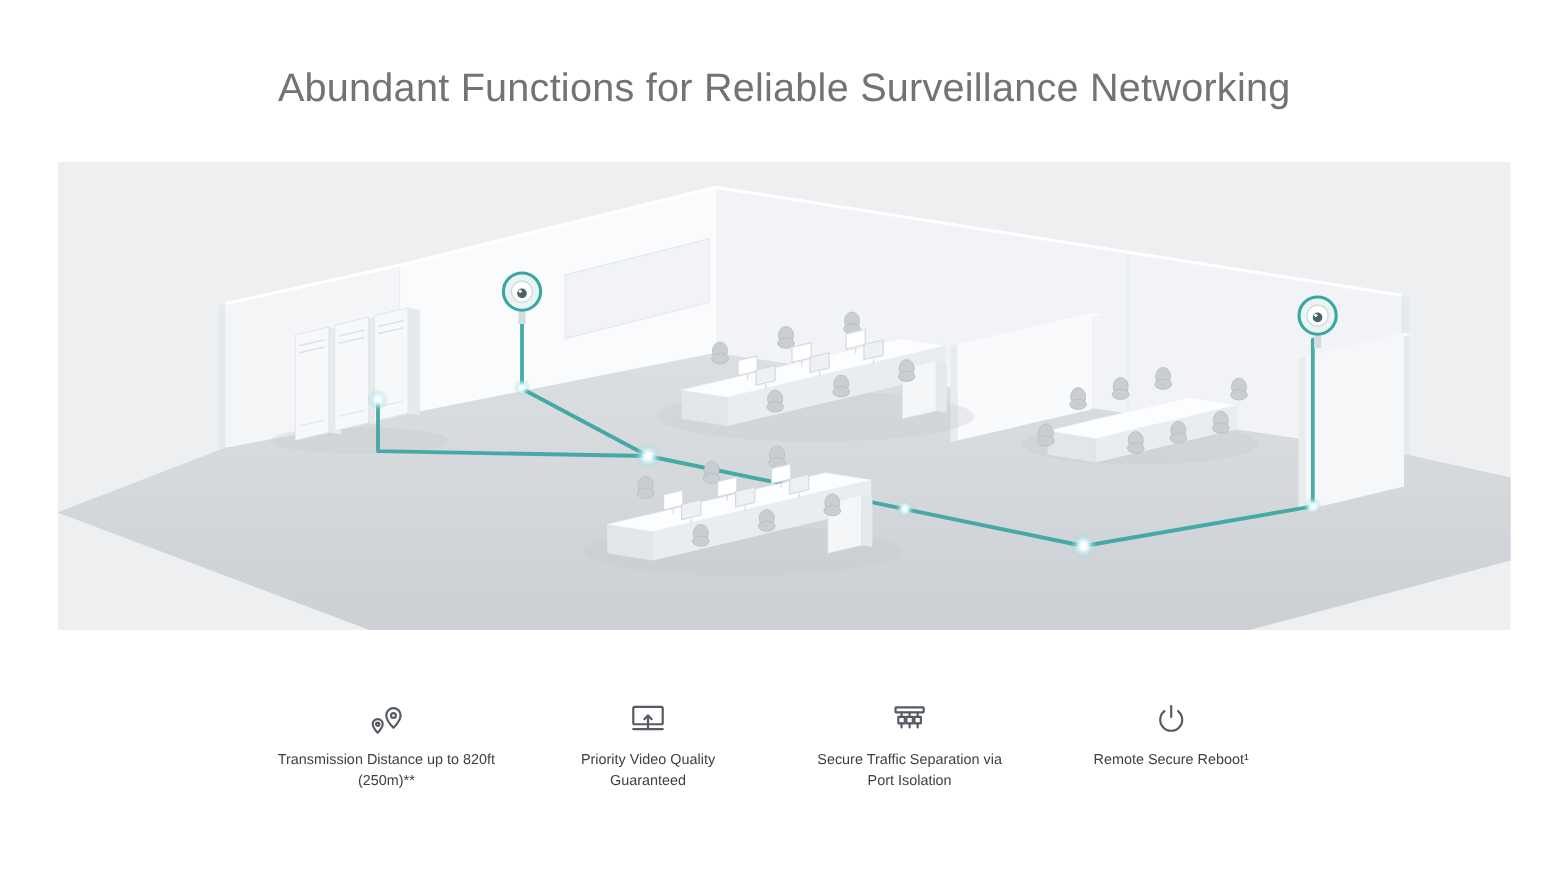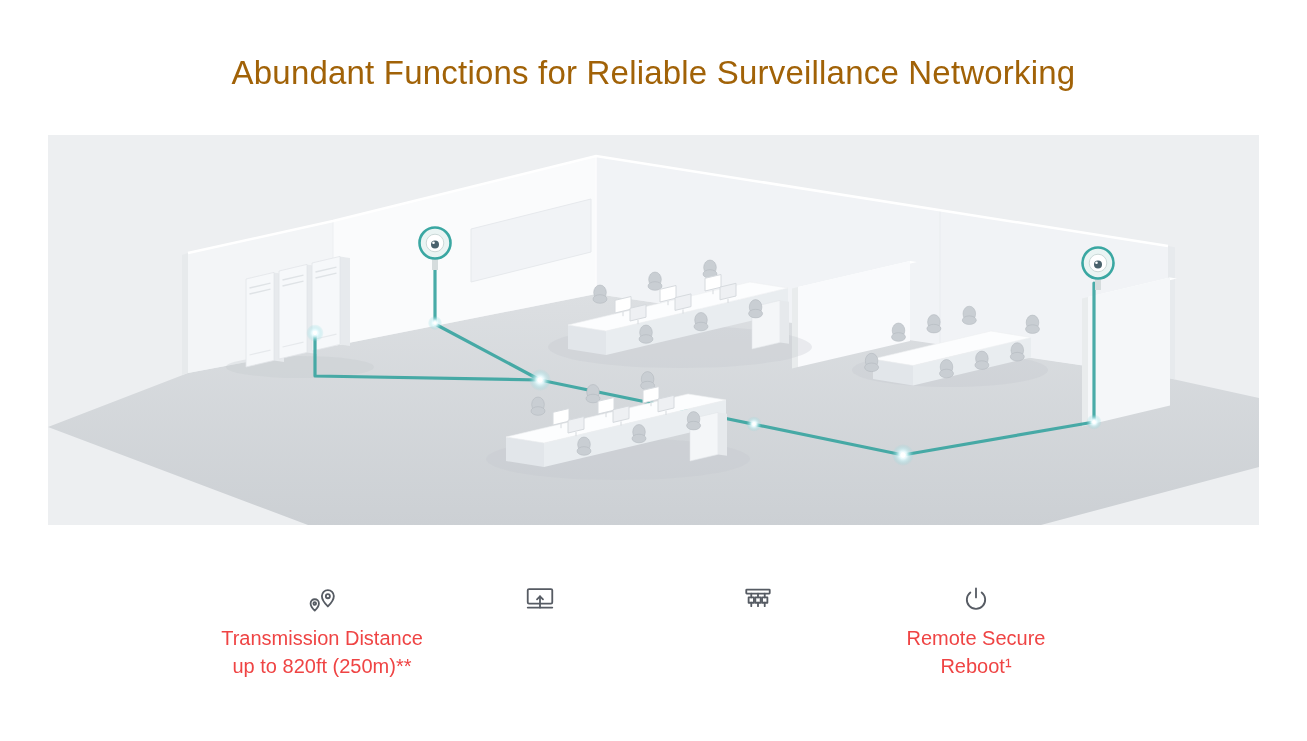--- a/index.html
+++ b/index.html
@@ -1,24 +1,24 @@
 <!DOCTYPE html>
 <html><head>
 <meta charset="utf-8">
 <style>
   *{margin:0;padding:0;box-sizing:border-box}
   html,body{width:1307px;height:741px;background:#ffffff;font-family:"Liberation Sans",sans-serif;overflow:hidden}
   body{position:relative}
-  .title{position:absolute;top:54px;left:0;width:100%;text-align:center;font-size:33px;font-weight:500;color:#a16207;letter-spacing:.2px}
+  .title{position:absolute;top:54px;left:0;width:100%;text-align:center;font-size:33px;font-weight:500;color:#737373;letter-spacing:.2px}
   .illu{position:absolute;top:135px;left:48px;width:1211px;height:390px}
   .illu svg{display:block}
   .features{position:absolute;top:580px;left:213px;width:880px;display:flex}
   .feature{width:218px;display:flex;flex-direction:column;align-items:center;text-align:center}
   .feature .icon{height:34px;display:flex;align-items:flex-end;justify-content:center;margin-bottom:11px;color:#565b63}
-  .feature .label{font-size:20px;line-height:1.38;color:#ef4444}
+  .feature .label{font-size:12px;line-height:1.38;color:#404040}
   .f1 .label{max-width:206px}
   .f2 .label{max-width:178px}
   .f3 .label{max-width:158px}
   .f4 .label{max-width:142px}
 </style>
 </head>
 <body>
 
 <h1 class="title">Abundant Functions for Reliable Surveillance Networking</h1>
 
@@ -214,37 +214,39 @@
 
   <div class="feature f2">
     <span class="icon">
       <svg width="32" height="29" viewBox="0 0 30 26" fill="none" stroke="currentColor" stroke-width="1.7" stroke-linecap="round" stroke-linejoin="round">
         <rect x="3.5" y="3.2" width="23" height="13.6" rx="1.2"></rect>
         <line x1="3.5" y1="20.6" x2="26.5" y2="20.6"></line>
         <line x1="15" y1="20.6" x2="15" y2="10"></line>
         <polyline points="12.2,12.8 15,10 17.8,12.8"></polyline>
       </svg>
     </span>
+    <span class="label">Priority Video Quality Guaranteed</span>
   </div>
 
   <div class="feature f3">
     <span class="icon">
       <svg width="32" height="28" viewBox="0 0 30 26" fill="none" stroke="currentColor" stroke-width="1.7" stroke-linecap="round" stroke-linejoin="round">
         <rect x="4" y="3.2" width="22" height="3.8" rx="0.5"></rect>
         <line x1="8.7" y1="7" x2="8.7" y2="10.6"></line>
           <line x1="15" y1="7" x2="15" y2="10.6"></line>
           <line x1="21.3" y1="7" x2="21.3" y2="10.6"></line>
         <rect x="6.2" y="10.6" width="5" height="5"></rect>
           <rect x="12.5" y="10.6" width="5" height="5"></rect>
           <rect x="18.8" y="10.6" width="5" height="5"></rect>
         <line x1="8.7" y1="15.6" x2="8.7" y2="18.8"></line>
           <line x1="15" y1="15.6" x2="15" y2="18.8"></line>
           <line x1="21.3" y1="15.6" x2="21.3" y2="18.8"></line>
       </svg>
     </span>
+    <span class="label">Secure Traffic Separation via Port Isolation</span>
   </div>
 
   <div class="feature f4">
     <span class="icon">
       <svg width="32" height="28" viewBox="0 0 30 26" fill="none" stroke="currentColor" stroke-width="1.7" stroke-linecap="round" stroke-linejoin="round">
         <path d="M9.71 6 A8.6 8.6 0 1 0 20.29 6"></path>
         <line x1="15" y1="2.2" x2="15" y2="10.6"></line>
       </svg>
     </span>
     <span class="label">Remote Secure Reboot¹</span>

